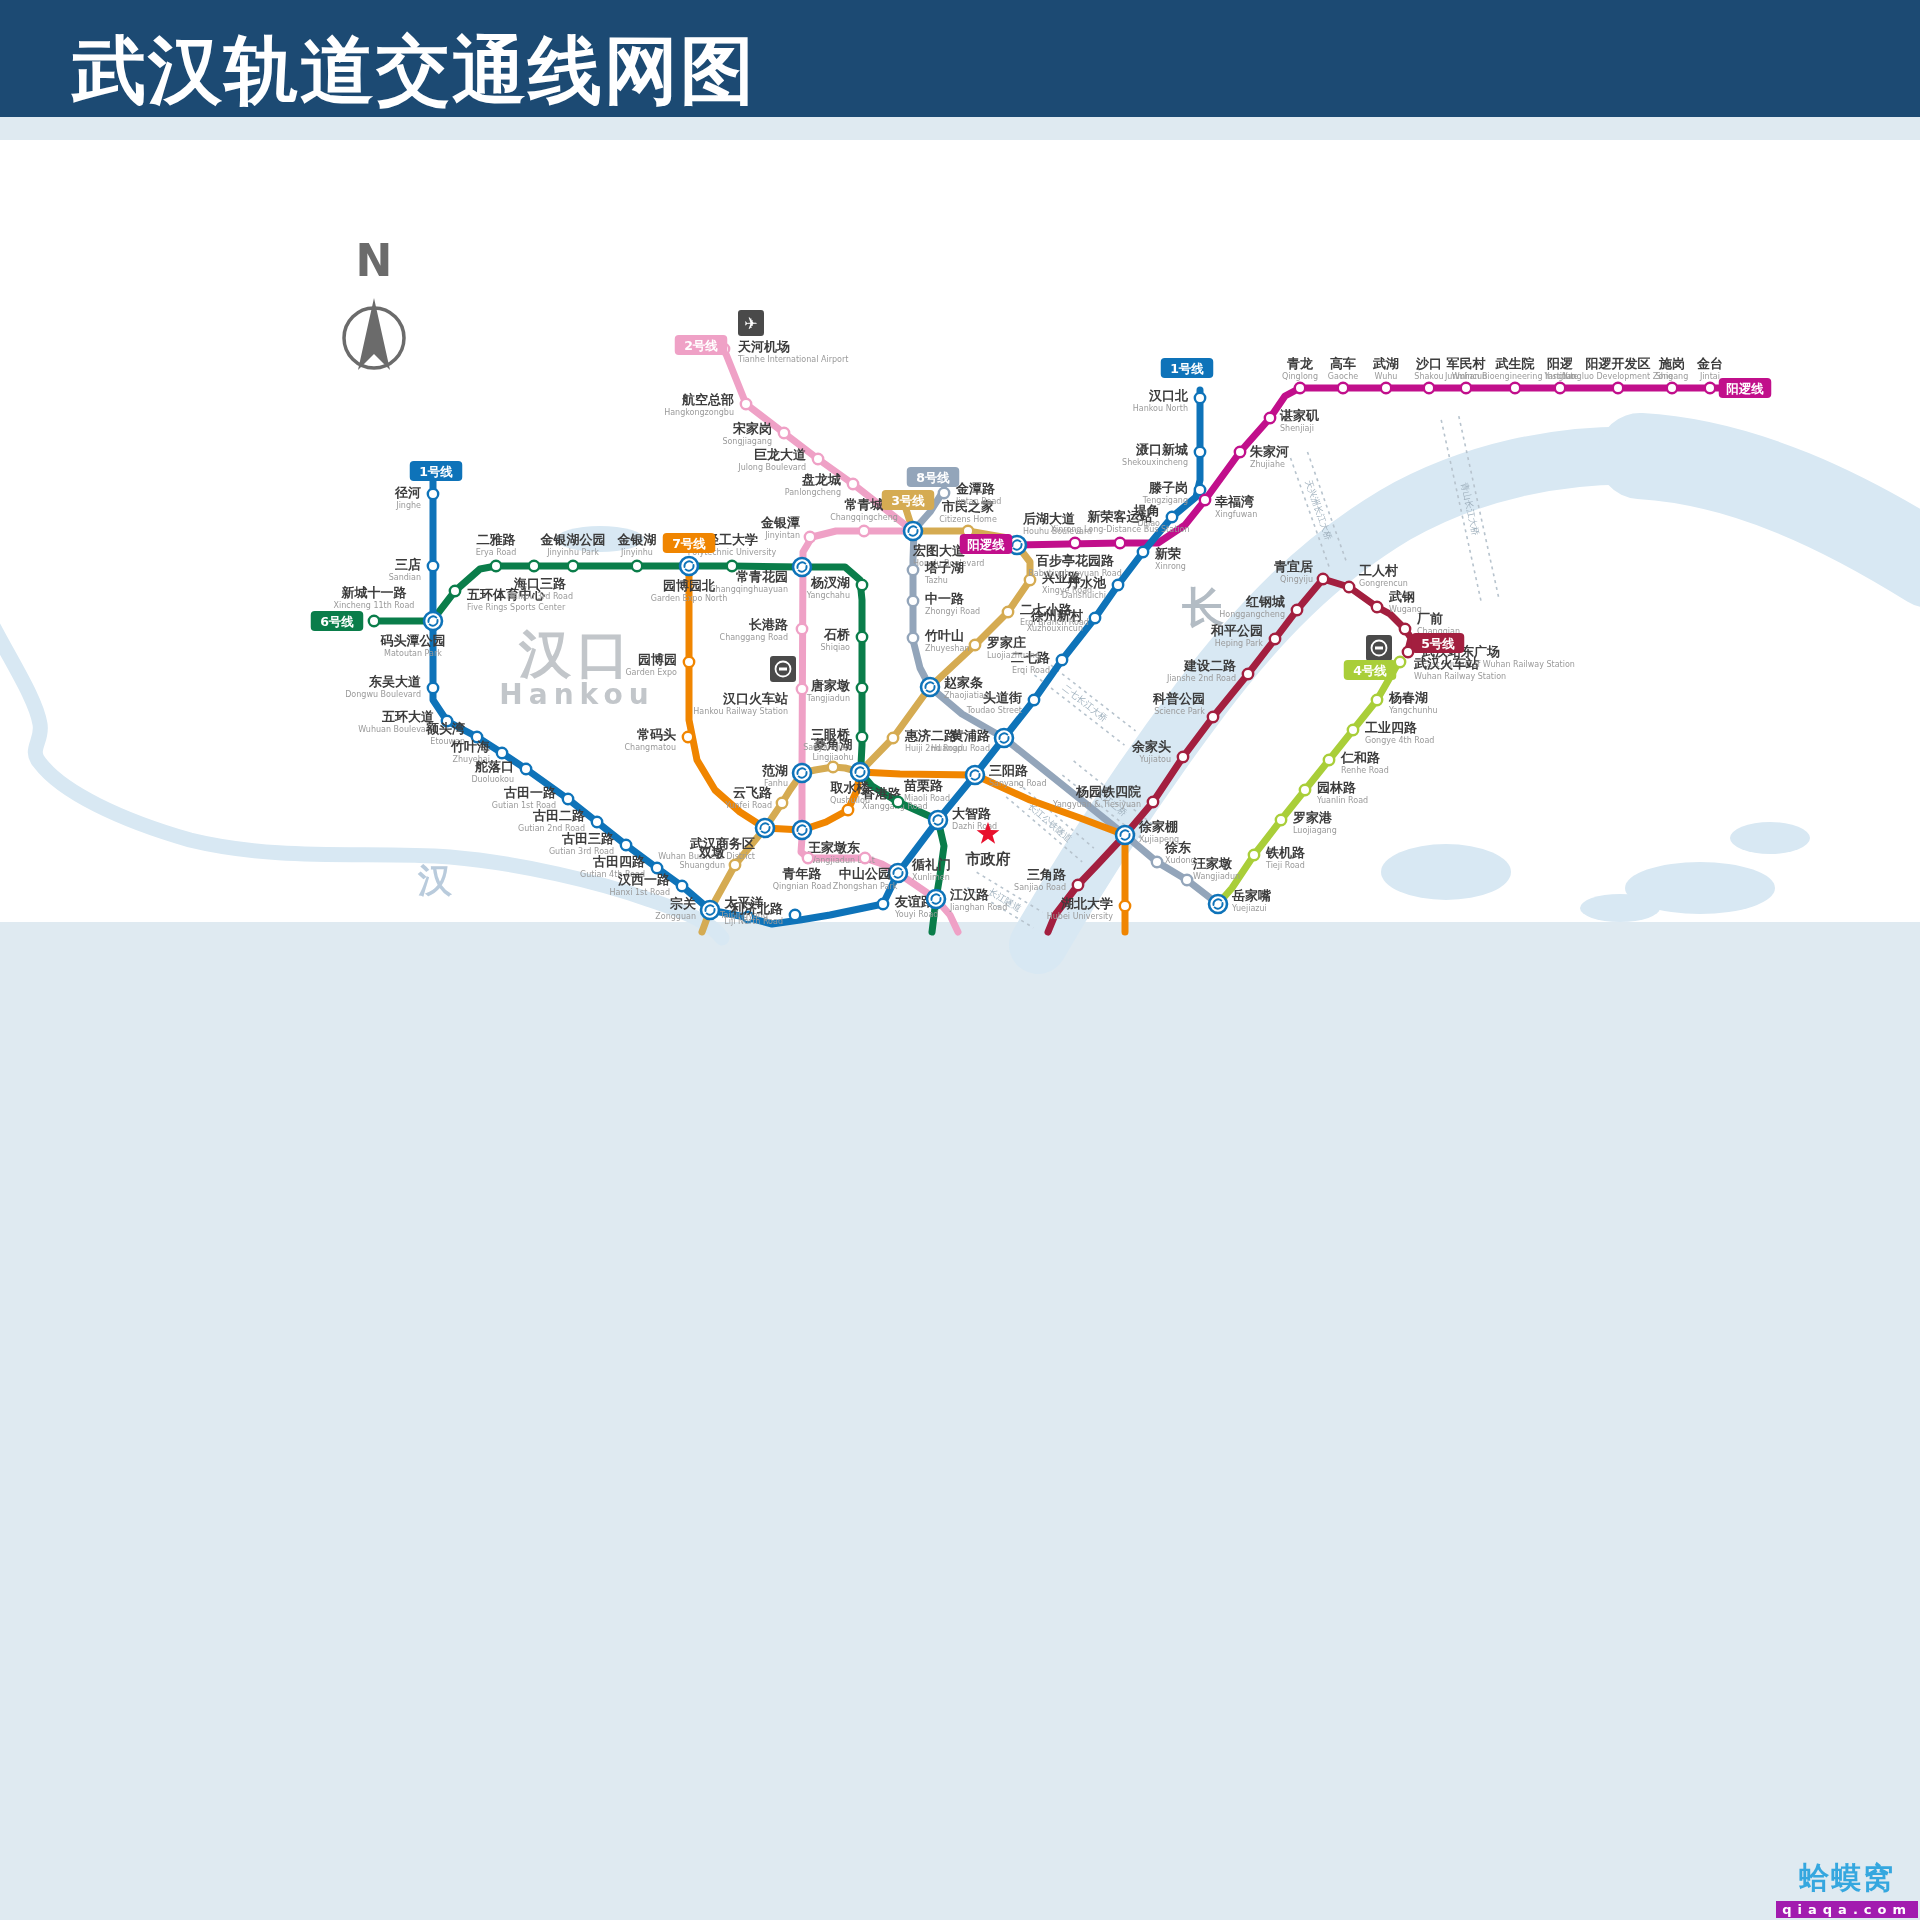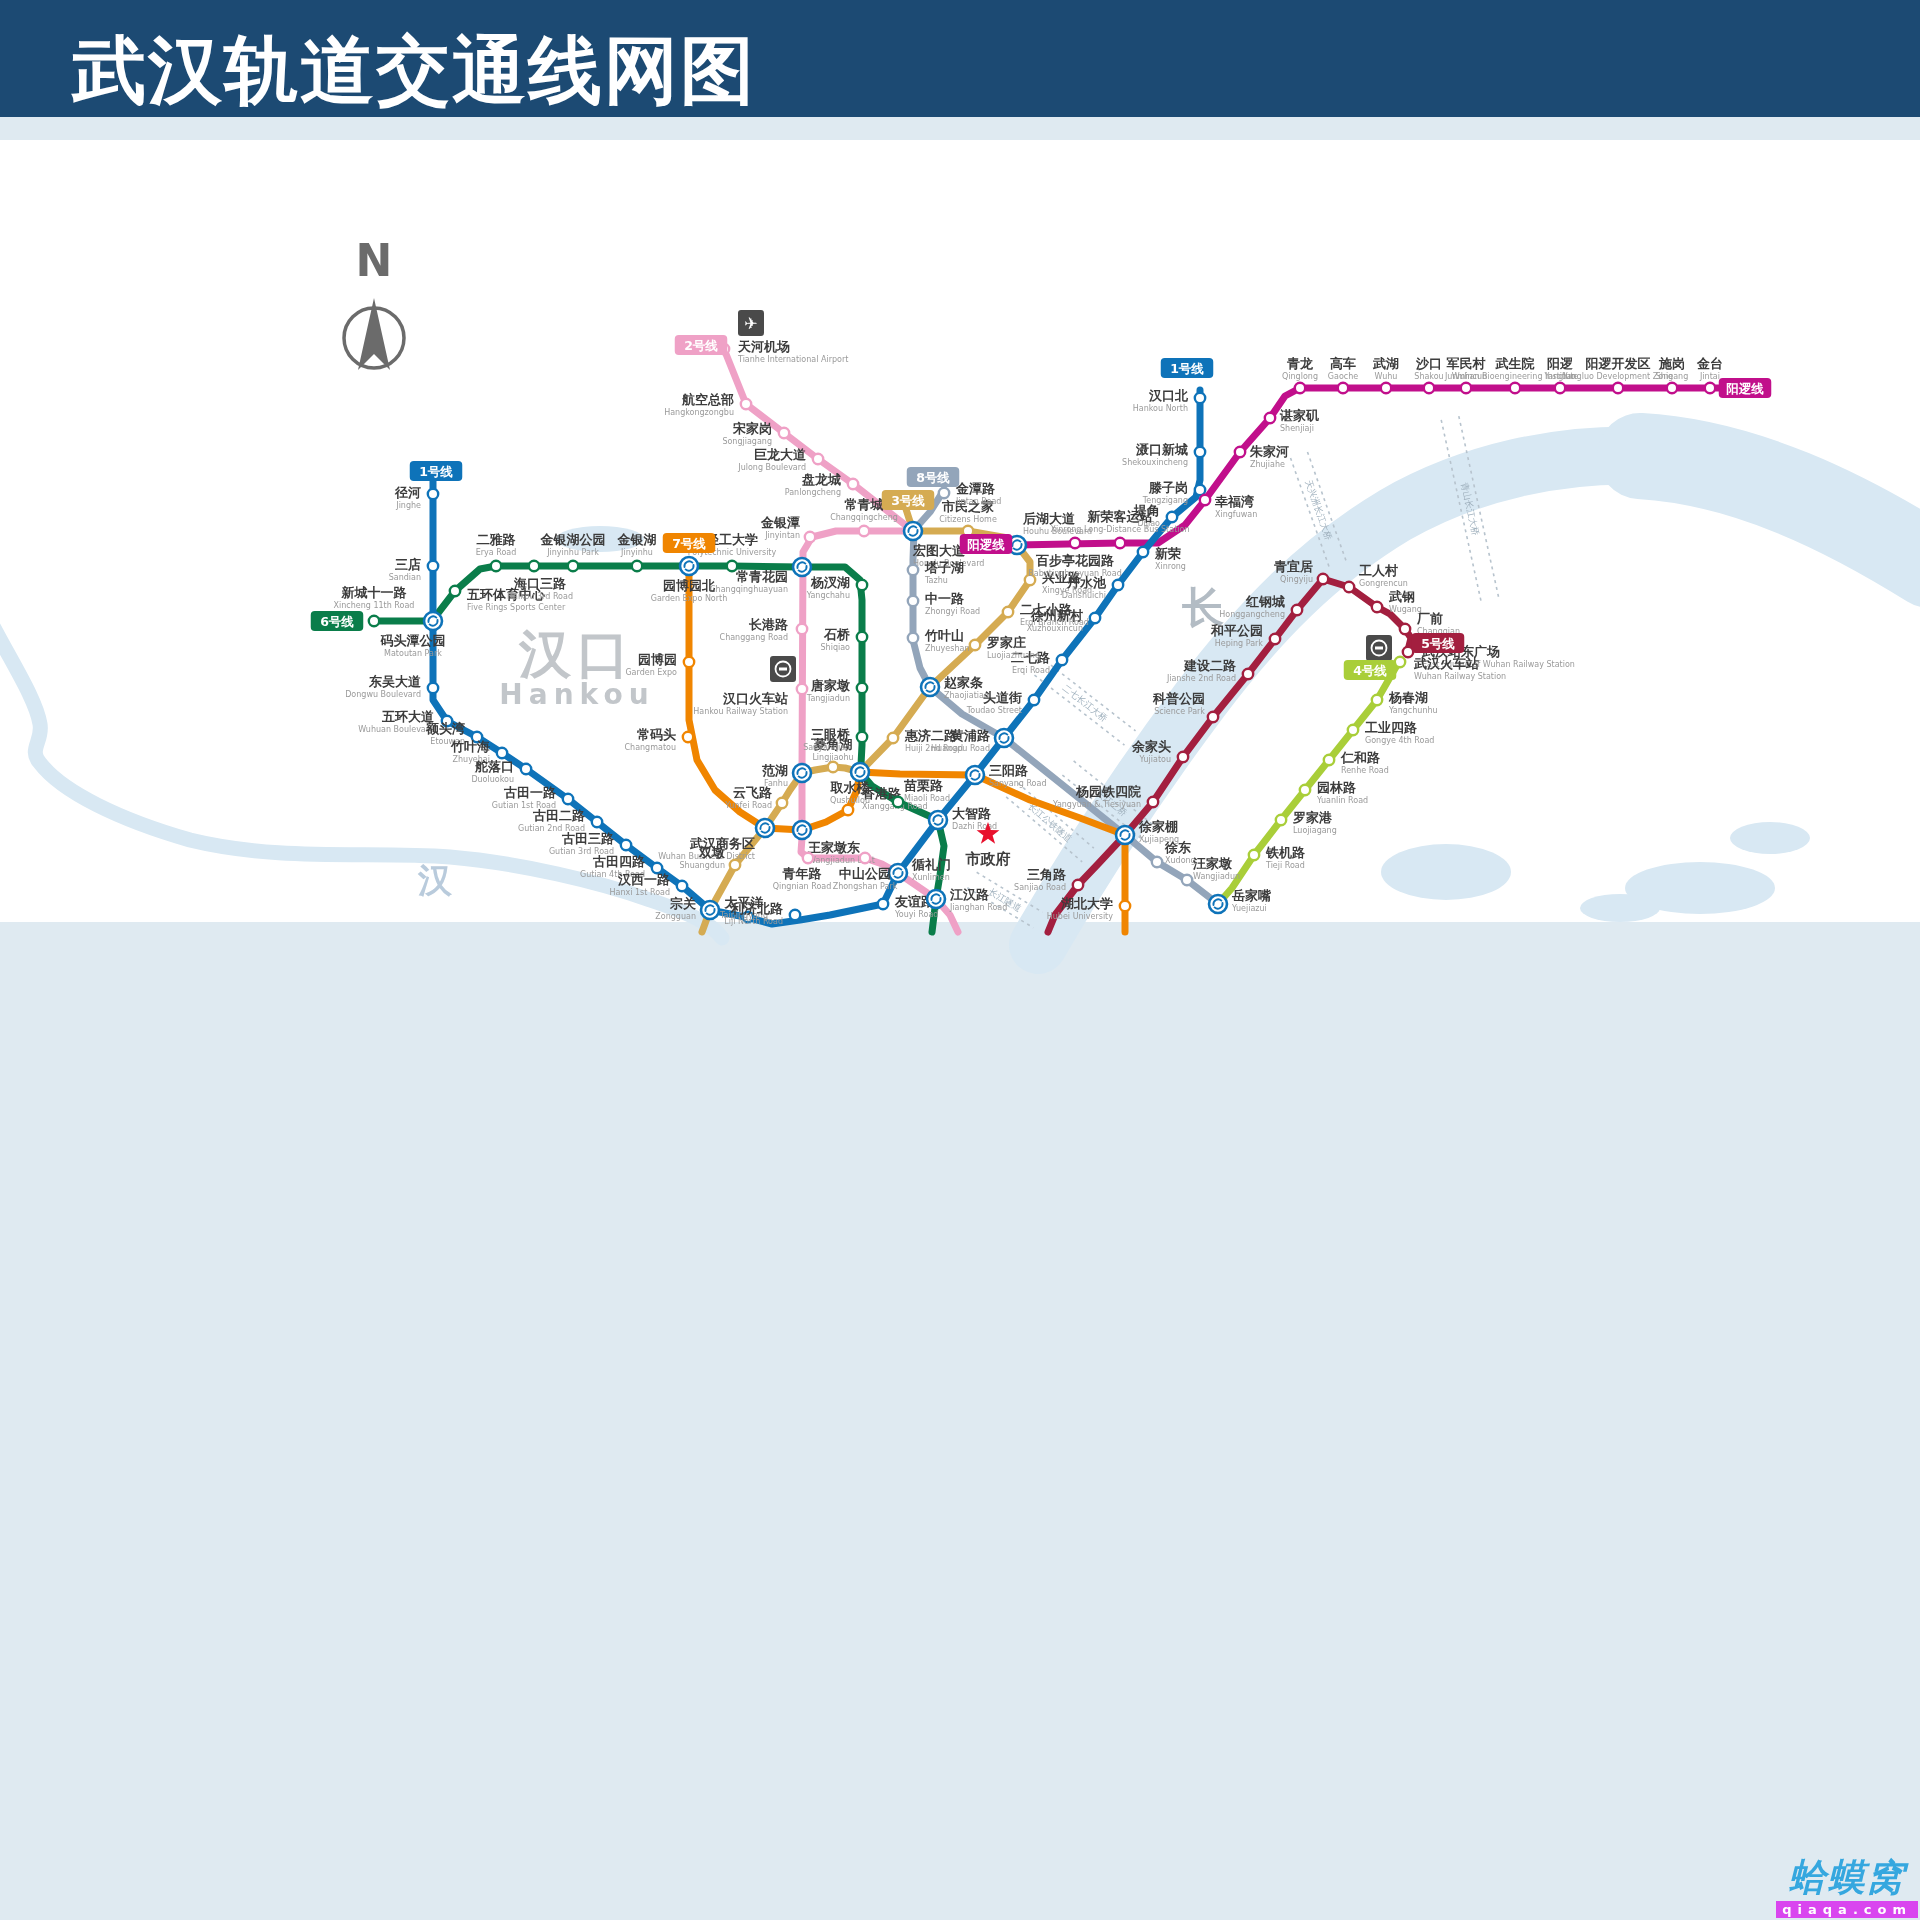--- a/index.html
+++ b/index.html
@@ -4,22 +4,22 @@
 <style>
   html,body{margin:0;padding:0;}
   body{font-family:"DejaVu Sans","Liberation Sans",sans-serif;}
   .stage{position:relative;width:1920px;height:1920px;background:#dfeaf1;overflow:hidden;}
   .hdr{position:absolute;top:0;left:0;width:1920px;height:117px;background:#1c4a73;
        display:flex;align-items:baseline;gap:30px;padding-left:72px;box-sizing:border-box;color:#fff;}
   .hdr .t-cn{font-size:74px;font-weight:bold;letter-spacing:2px;line-height:140px;}
   .hdr .t-en{font-size:46px;font-weight:bold;}
   #mapsvg{position:absolute;top:140px;left:0;}
   .wm{position:absolute;right:2px;bottom:2px;text-align:center;}
-  .wm .wm-text{font-size:37px;font-weight:bold;color:#35a7df;font-style:italic;letter-spacing:2px;line-height:42px;}
-  .wm .wm-bar{margin-top:2px;background:#d946ef;color:#fff;font-size:13px;letter-spacing:6px;padding:1px 6px;font-weight:bold;}
+  .wm .wm-text{font-size:30px;font-weight:bold;color:#35a7df;letter-spacing:2px;line-height:42px;}
+  .wm .wm-bar{margin-top:2px;background:#a21caf;color:#fff;font-size:13px;letter-spacing:6px;padding:1px 6px;font-weight:bold;}
 </style>
 </head>
 <body>
 
 <div class="stage">
   <div class="hdr" style="background: rgb(28, 74, 115);">
     <span class="t-cn">武汉轨道交通线网图</span>
   </div>
 
   <svg id="mapsvg" width="1920" height="1780" viewBox="0 140 1920 1780">

